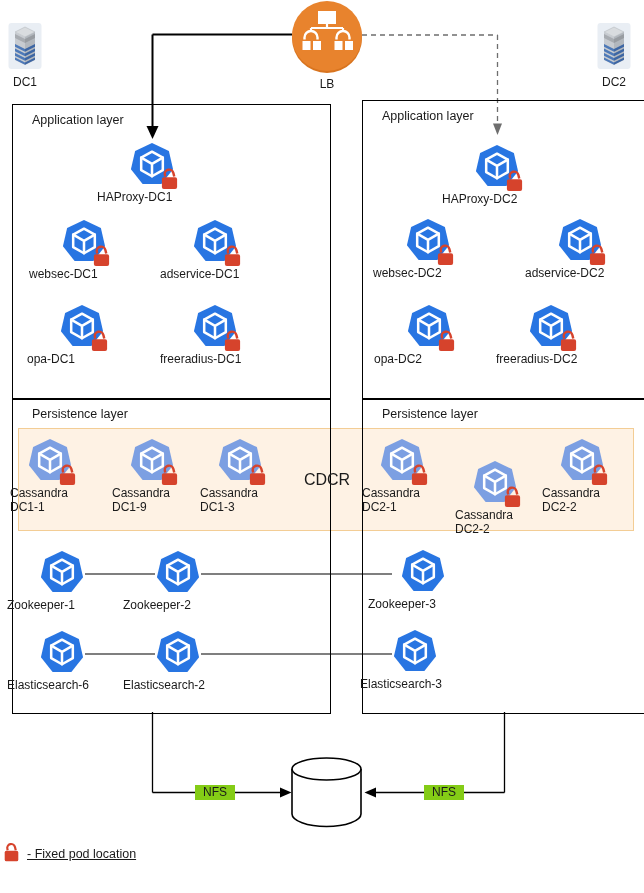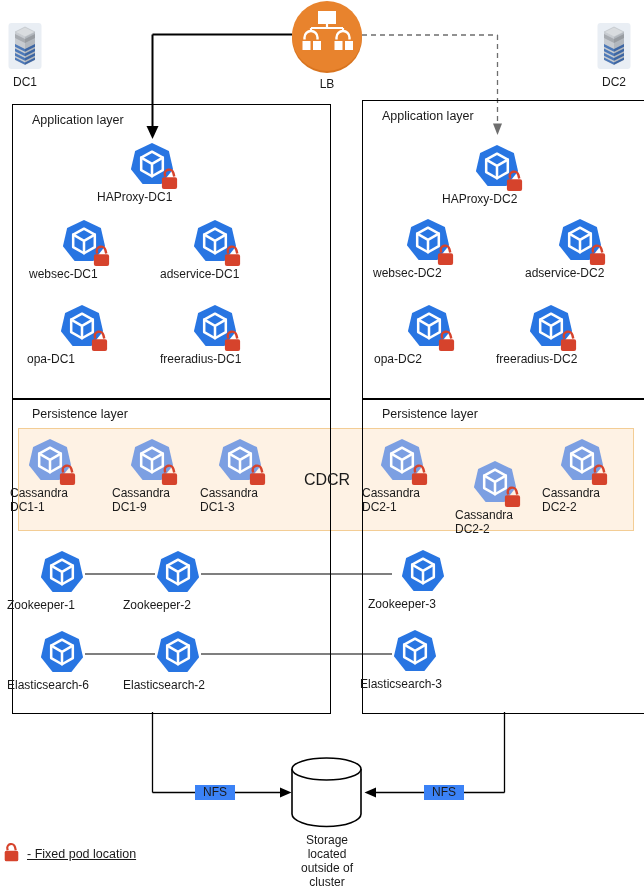--- a/index.html
+++ b/index.html
@@ -29,21 +29,21 @@
   .lb-circle svg{display:block;width:70px;height:70px;}
   .node-label{position:absolute;font-size:12px;text-align:center;z-index:3;}
 
   .cdcr-label{position:absolute;left:302px;top:471px;width:50px;text-align:center;font-size:16px;z-index:3;}
 
   
   .storage{position:absolute;left:290px;top:755px;width:73px;height:74px;z-index:3;}
   .storage-label{position:absolute;left:287px;top:833px;width:80px;text-align:center;
                  font-size:12px;line-height:14px;z-index:3;}
   .nfs-label{position:absolute;top:785px;width:40px;height:15px;line-height:15px;text-align:center;
-             font-size:12px;background:#3b82f6;z-index:4;}
+             font-size:12px;background:#84cc16;z-index:4;}
   .nfs-left{left:195px;} .nfs-right{left:424px;}
 
   
   .legend{position:absolute;left:3px;top:841px;z-index:3;}
   .legend .lock{position:absolute;left:0;top:0;width:17px;height:22px;}
   .legend-text{position:absolute;left:24px;top:6px;font-size:12.5px;white-space:nowrap;text-decoration:underline;}
 </style>
 </head>
 <body>
 
@@ -334,21 +334,20 @@
     <div class="pod-label">Elasticsearch-3</div>
   </div>
 
   <div class="nfs-label nfs-left">NFS</div>
   <div class="nfs-label nfs-right">NFS</div>
 
   <svg class="storage" viewBox="0 0 73 74">
     <path d="M2 14 V59 C2 65.6 17.2 71.5 36.5 71.5 C55.8 71.5 71 65.6 71 59 V14" fill="#fff" stroke="#000" stroke-width="1.6"></path>
     <ellipse cx="36.5" cy="14" rx="34.5" ry="11" fill="#fff" stroke="#000" stroke-width="1.6"></ellipse>
   </svg>
-  <div class="storage-label">Storage located outside of cluster</div>
 
   <div class="legend">
     <svg class="lock">
         <use href="#lock-shape"></use>
       </svg>
     <div class="legend-text">-  Fixed pod location</div>
   </div>
 
 </div>
 

